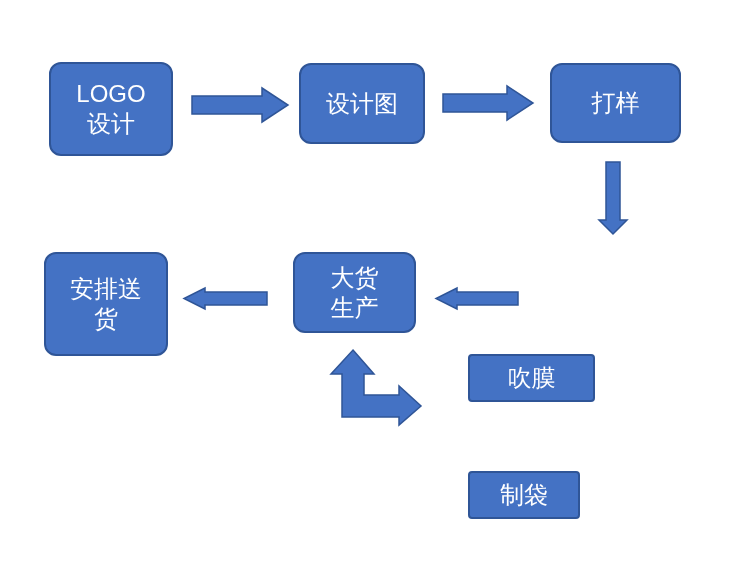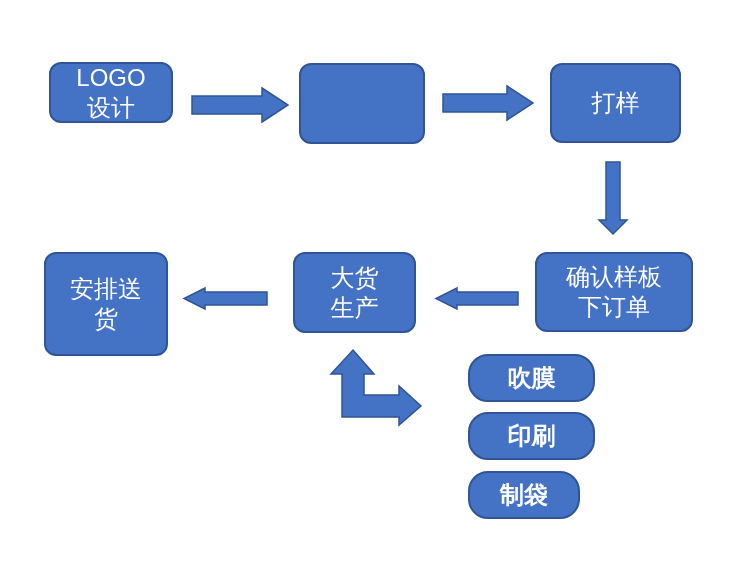--- a/index.html
+++ b/index.html
@@ -32,69 +32,63 @@
     justify-content:center;
     background:var(--node-fill);
     border:2px solid var(--node-border);
     border-radius:12px;
     color:var(--text-color);
     font-size:24px;
     line-height:30px;
     text-align:center;
     user-select:none;
   }
-  .node.small{border-radius:20px;font-weight:bold;}
+  .node.small{border-radius:4px;}
   .node-line{display:block;white-space:nowrap;}
 </style>
 </head>
 <body>
 
 <div class="canvas">
 
   <svg class="arrow-layer" viewBox="0 0 747 585">
     <polygon class="arrow" points="192,96 262,96 262,88 288,105 262,122 262,114 192,114"></polygon>
     <polygon class="arrow" points="443,94 507,94 507,86 533,103 507,120 507,112 443,112"></polygon>
     <polygon class="arrow" points="606,162 620,162 620,220 627,220 613,234 599,220 606,220"></polygon>
     <polygon class="arrow" points="518,292 457,292 457,288 436,298.5 457,309 457,305 518,305"></polygon>
     <polygon class="arrow" points="267,292 205,292 205,288 184,298.5 205,309 205,305 267,305"></polygon>
     <polygon class="arrow" points="353,350 374,374 364,374 364,395 399,395 399,386 421,406 399,425 399,417 342,417 342,374 331,374"></polygon>
   </svg>
 
-  <div class="node" style="left:49px;top:62px;width:124px;height:61px">
+  <div class="node" style="left:49px;top:62px;width:124px;height:94px">
     <span class="node-line">LOGO</span>
     <span class="node-line">设计</span>
   </div>
 
   <div class="node" style="left:299px;top:63px;width:126px;height:81px">
+    <span class="node-line">设计图</span>
   </div>
 
   <div class="node" style="left:550px;top:63px;width:131px;height:80px">
     <span class="node-line">打样</span>
   </div>
 
-  <div class="node" style="left:535px;top:252px;width:158px;height:80px">
-    <span class="node-line">确认样板</span>
-    <span class="node-line">下订单</span>
-  </div>
 
   <div class="node" style="left:293px;top:252px;width:123px;height:81px">
     <span class="node-line">大货</span>
     <span class="node-line">生产</span>
   </div>
 
   <div class="node" style="left:44px;top:252px;width:124px;height:104px">
     <span class="node-line">安排送</span>
     <span class="node-line">货</span>
   </div>
 
   <div class="node small" style="left:468px;top:354px;width:127px;height:48px">
     <span class="node-line">吹膜</span>
   </div>
 
-  <div class="node small" style="left:468px;top:412px;width:127px;height:48px">
-    <span class="node-line">印刷</span>
-  </div>
 
   <div class="node small" style="left:468px;top:471px;width:112px;height:48px">
     <span class="node-line">制袋</span>
   </div>
 
 </div>
 
 </body></html>

